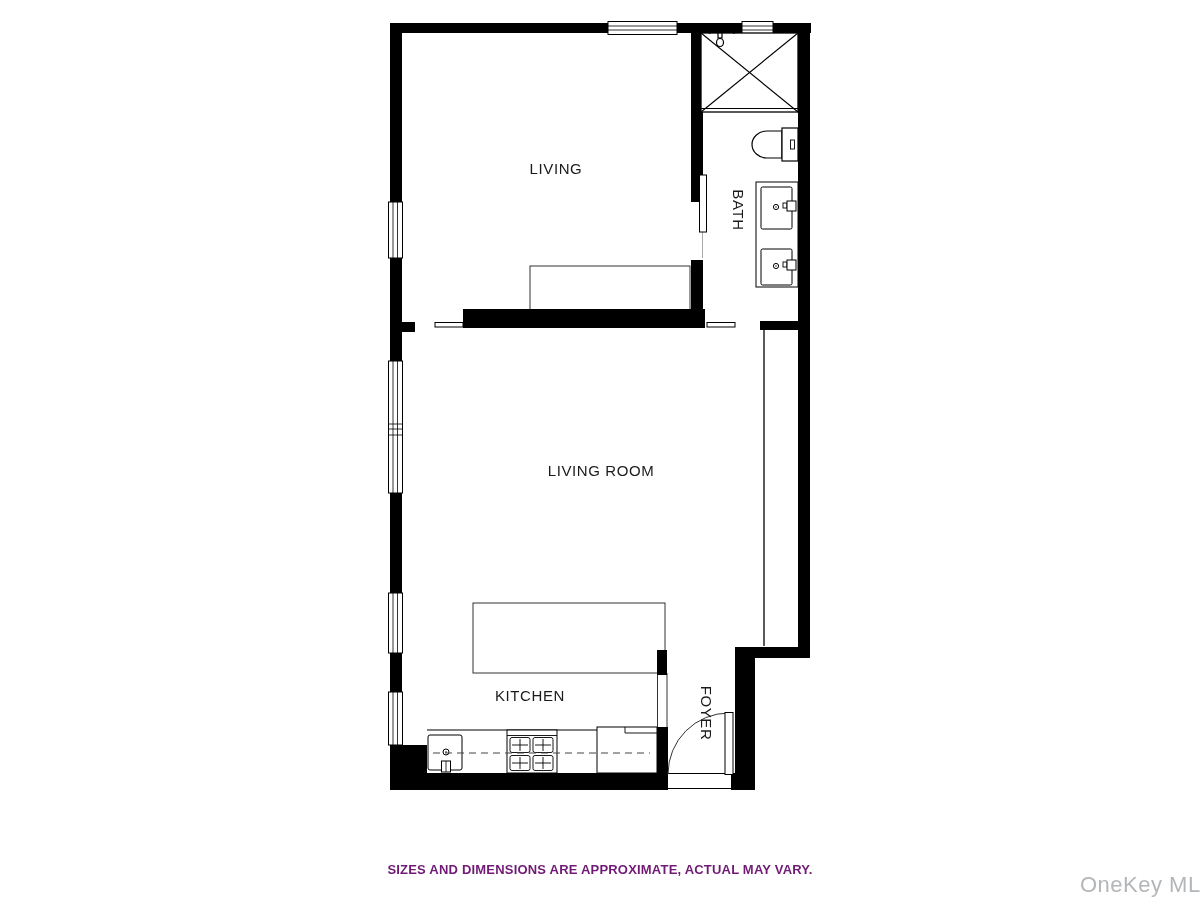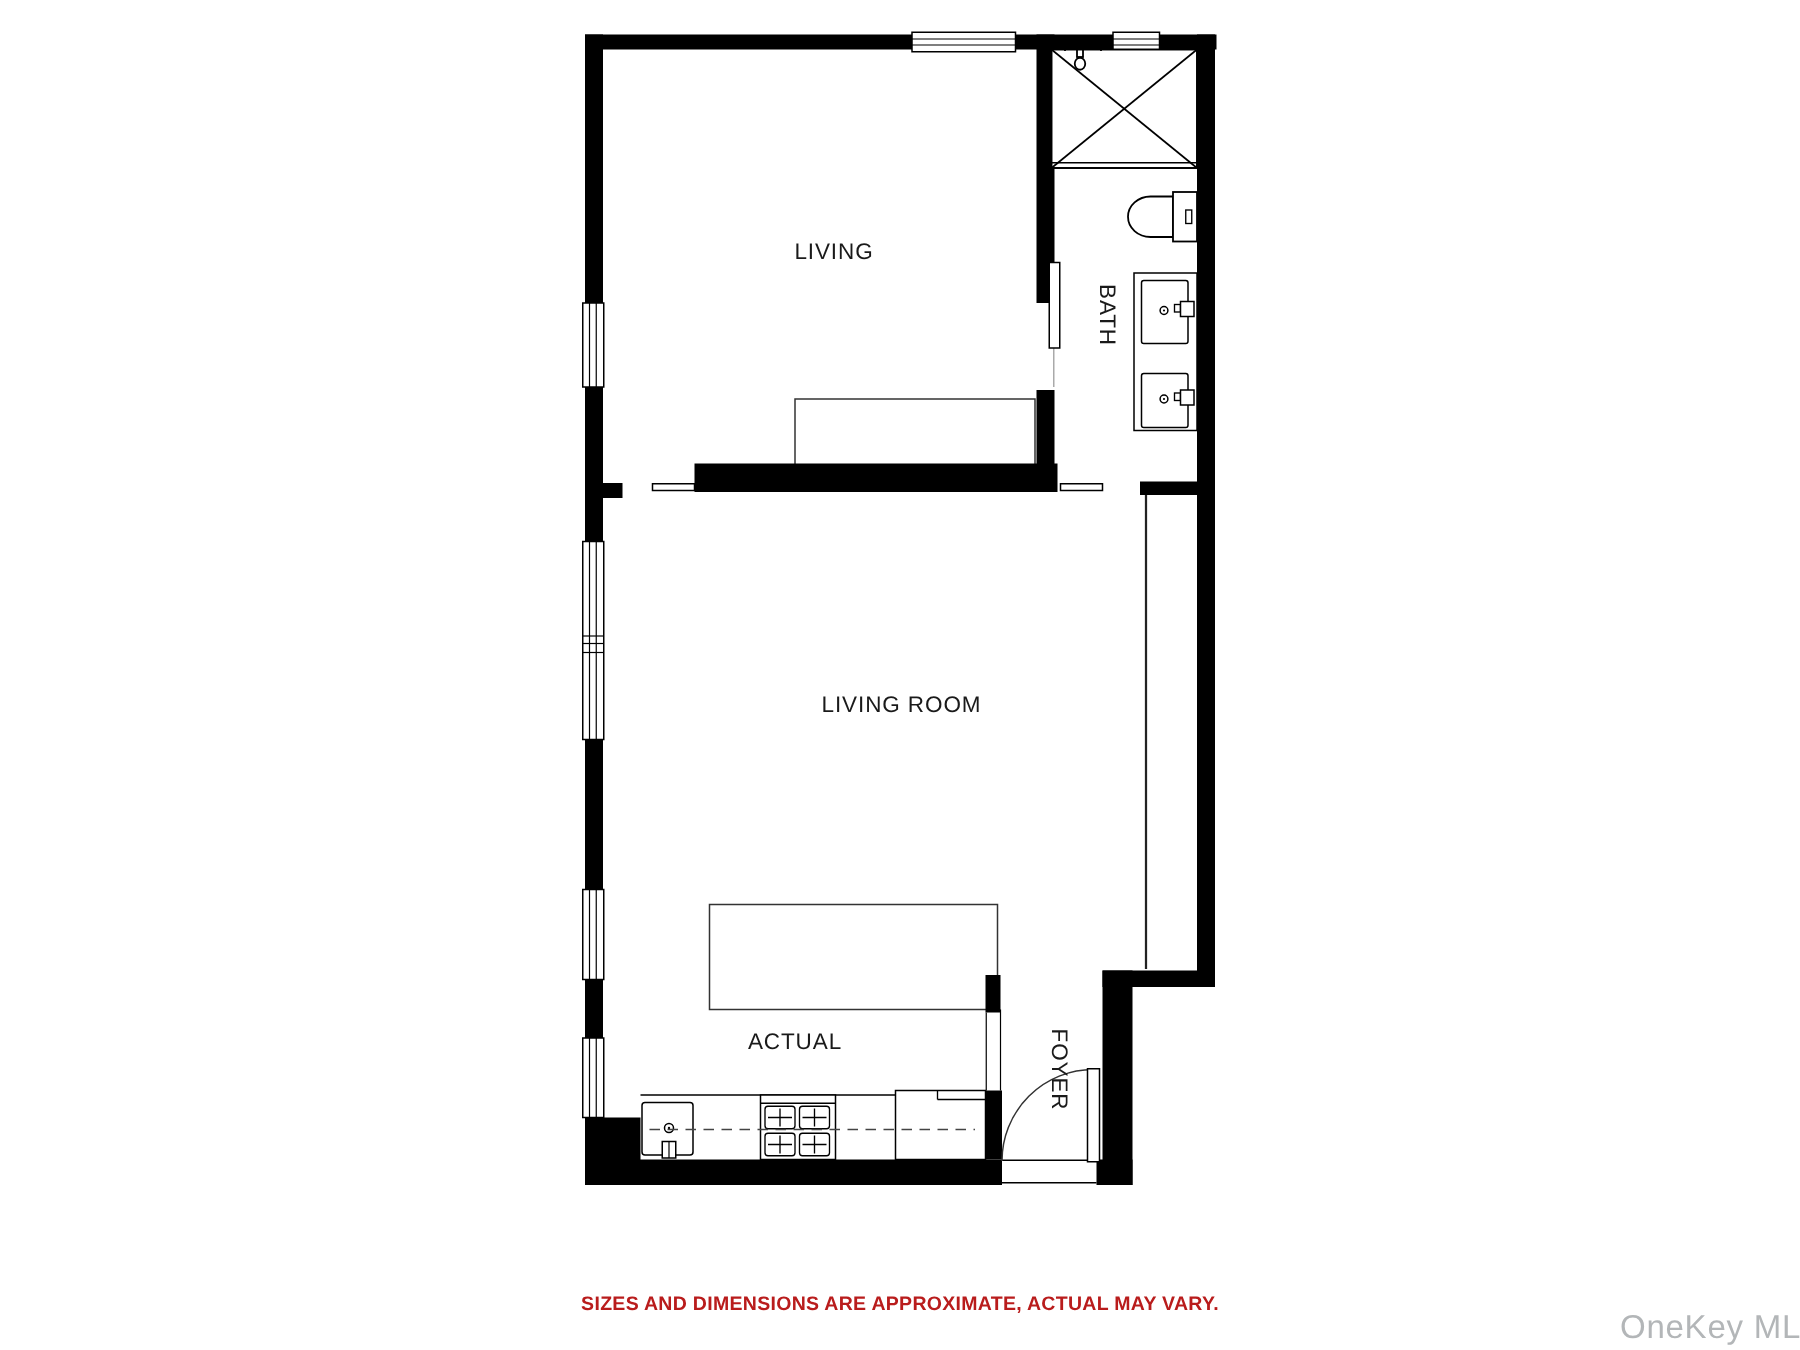--- a/index.html
+++ b/index.html
@@ -9,21 +9,21 @@
   }
   .canvas{position:absolute;left:0;top:0;width:1200px;height:900px;}
   svg{position:absolute;left:0;top:0;}
   .room-label{
     position:absolute;transform:translate(-50%,-50%);
     font-size:15px;letter-spacing:0.6px;color:#1a1a1a;white-space:nowrap;
   }
   .room-label.rot{transform:translate(-50%,-50%) rotate(90deg);}
   .disclaimer{
     position:absolute;left:600px;top:869px;transform:translate(-50%,-50%);
-    font-size:13px;font-weight:bold;letter-spacing:0.2px;color:#b91c1c;white-space:nowrap;
+    font-size:13px;font-weight:bold;letter-spacing:0.2px;color:#701a75;white-space:nowrap;
   }
   .watermark{
     position:absolute;left:1080px;top:872px;
     font-size:22px;color:#b3b6b8;letter-spacing:0.5px;white-space:nowrap;
   }
 </style>
 </head>
 <body>
 
 <div class="canvas">
@@ -177,20 +177,20 @@
       <rect x="699.5" y="175" width="7" height="57" fill="#ffffff" stroke="#000000" stroke-width="1"></rect>
     </g>
   </svg>
 
   <div class="room-label" style="left:556px;top:168px;">LIVING</div>
 
   <div class="room-label rot" style="left:738px;top:210px;">BATH</div>
 
   <div class="room-label" style="left:589px;top:470px;margin-left:12px;">LIVING ROOM</div>
 
-  <div class="room-label" style="left:530px;top:695px;">ACTUAL</div>
+  <div class="room-label" style="left:530px;top:695px;">KITCHEN</div>
 
   <div class="room-label rot" style="left:706px;top:713px;">FOYER</div>
 </div>
 
 <div class="disclaimer">SIZES AND DIMENSIONS ARE APPROXIMATE, ACTUAL MAY VARY.</div>
 
 <div class="watermark">OneKey MLS</div>
 
 </body></html>

